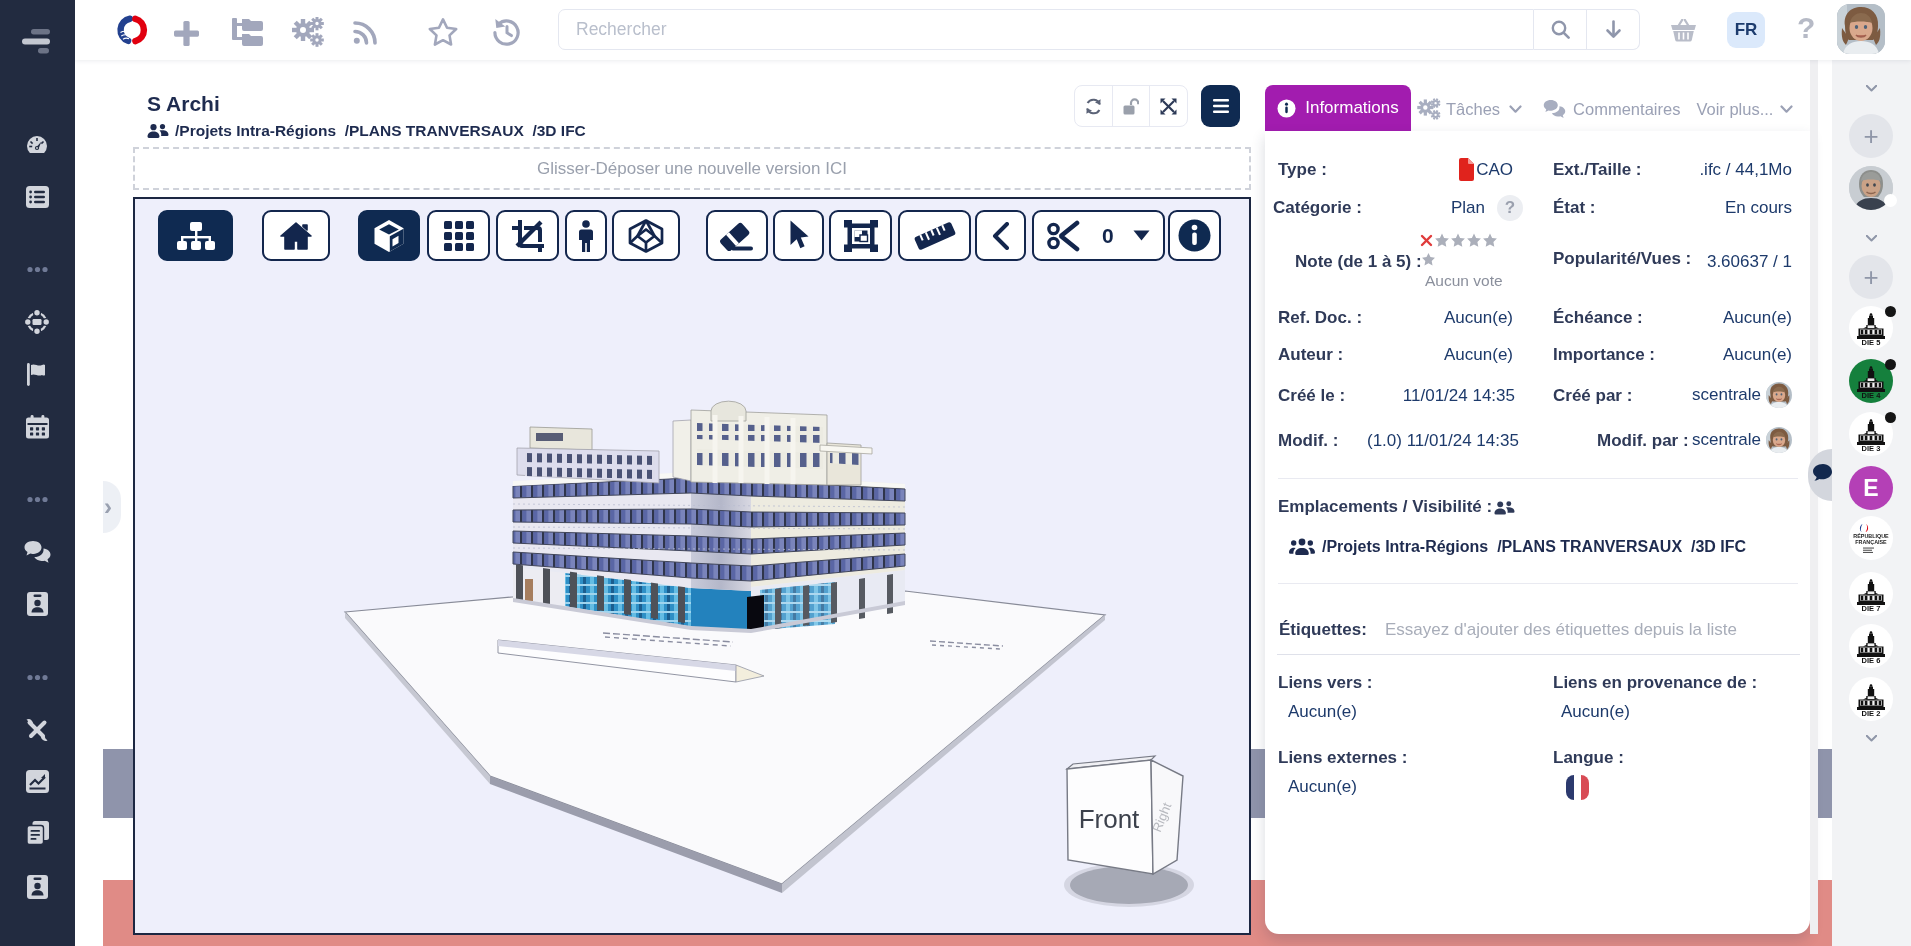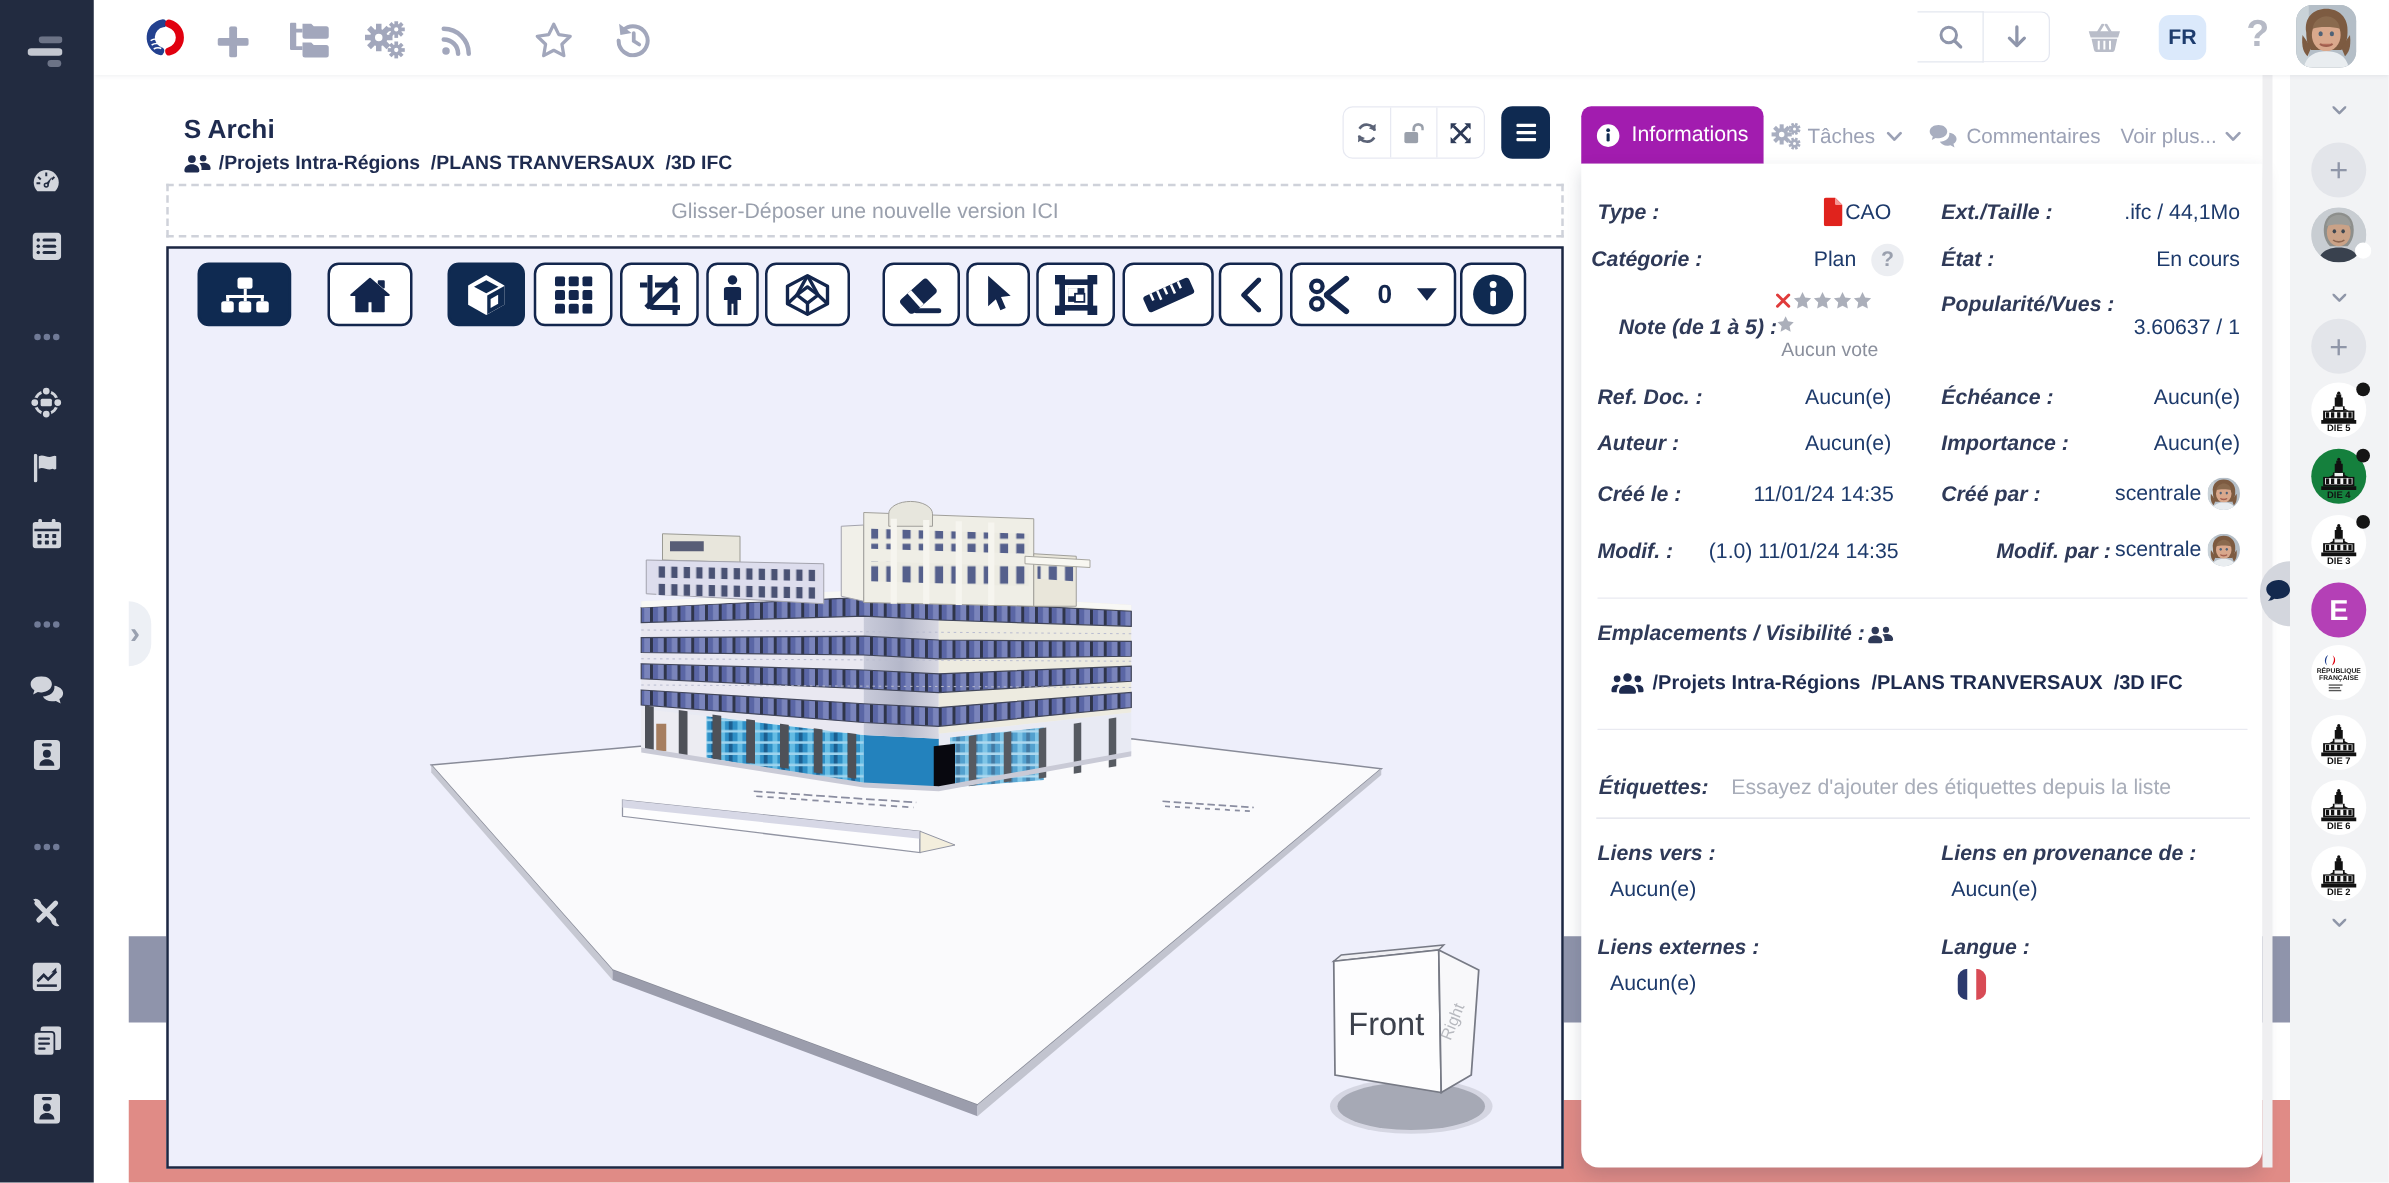--- a/index.html
+++ b/index.html
@@ -1,19 +1,19 @@
 <!DOCTYPE html>
 <html><head>
 <meta charset="utf-8">
 <style>
 * { margin:0; padding:0; box-sizing:border-box; }
 html,body { width:1911px; height:946px; overflow:hidden; font-family:"Liberation Sans",sans-serif; background:#fff; }
 .abs { position:absolute; }
 svg { display:block; }
-.plabel { position:absolute; font-size:17px; font-weight:bold; color:#2f3a58; white-space:nowrap;font-style:italic; }
+.plabel { position:absolute; font-size:17px; font-weight:bold; color:#2f3a58; white-space:nowrap; }
 .pval { font-size:17px; color:#1d3a6b; white-space:nowrap; }
 div.pval { position:absolute; }
 .pright { position:absolute; left:300px; width:227px; text-align:right; }
 .phr { position:absolute; left:13px; width:520px; border:none; border-top:1px solid #e9eaf1; }
 .miniavatar { display:inline-block; width:26px; height:26px; border-radius:50%; overflow:hidden; }
 .miniavatar svg { width:26px; height:27px; }
 .railcircle { left:17px; width:44px; height:44px; border-radius:50%; overflow:hidden; }
 .tb { position:absolute; top:11px; height:51px; background:#fff; border:2px solid #13264d; border-radius:9px; display:flex; align-items:center; justify-content:center; }
 .tba { background:#0f2a51; border-color:#0f2a51; }
 .railplus { position:absolute; left:0; top:0; width:44px; height:44px; display:flex; align-items:center; justify-content:center; font-size:26px; color:#8f96a8; font-weight:400; }
@@ -485,21 +485,21 @@
             <use href="#st" x="32"></use>
             <use href="#st" x="48"></use>
           </g>
         </svg>
     </div>
     <svg width="15" height="15" viewBox="0 0 16 15" style="margin-top:4px;margin-left:1px;">
         <path d="M8 0.5 l2.1 4.4 4.8 0.7 -3.5 3.4 0.9 4.8 -4.3-2.3 -4.3 2.3 0.9-4.8 -3.5-3.4 4.8-0.7 z" fill="#abafba"></path>
       </svg>
   </div>
   <div class="abs" style="left:160px;top:141px;font-size:15.5px;color:#8a8f9c;">Aucun vote</div>
-  <div class="plabel" style="left:288px;top:103px;">Popularité/Vues :</div>
+  <div class="plabel" style="left:288px;top:118px;">Popularité/Vues :</div>
   <div class="pval pright" style="top:121px;">3.60637 / 1</div>
 
   <div class="plabel" style="left:13px;top:177px;">Ref. Doc. :</div>
   <div class="abs pval" style="left:100px;top:177px;width:148px;text-align:right;">Aucun(e)</div>
   <div class="plabel" style="left:288px;top:177px;">Échéance :</div>
   <div class="pval pright" style="top:177px;">Aucun(e)</div>
 
   <div class="plabel" style="left:13px;top:214px;">Auteur :</div>
   <div class="abs pval" style="left:100px;top:214px;width:148px;text-align:right;">Aucun(e)</div>
   <div class="plabel" style="left:288px;top:214px;">Importance :</div>
@@ -809,20 +809,21 @@
   <svg class="abs" style="left:352px;top:17px;" width="32" height="30" viewBox="0 0 24 23">
       <path fill="none" stroke="#a2a7bc" stroke-width="2" stroke-linejoin="round" d="M12 1.8 l3.1 6.4 7 1 -5.1 4.9 1.2 7 -6.2-3.3 -6.2 3.3 1.2-7 -5.1-4.9 7-1 z"></path>
     </svg>
 
   <svg class="abs" style="left:417px;top:18px;" width="29" height="28" viewBox="0 0 28 28">
     <path d="M6.2 6 A 11.6 11.6 0 1 1 2.4 14.5" fill="none" stroke="#a2a7bc" stroke-width="3.2" stroke-linecap="round"></path>
     <path d="M2.8 1 l1 9 9-1.6 z" fill="#a2a7bc"></path>
     <path d="M14.5 8.5 v6.3 l4.4 2.8" fill="none" stroke="#a2a7bc" stroke-width="3" stroke-linecap="round"></path>
   </svg>
 
+  <div class="abs" style="left:483px;top:9px;width:976px;height:41px;border:1px solid #e4e7f0;border-radius:7px 0 0 7px;display:flex;align-items:center;padding-left:17px;font-size:17.5px;color:#b9bfcc;">Rechercher</div>
   <div class="abs" style="left:1459px;top:9px;width:53px;height:41px;border:1px solid #e4e7f0;border-left:none;display:flex;align-items:center;justify-content:center;">
     <svg width="19" height="19" viewBox="0 0 19 19">
         <circle cx="8" cy="8" r="6.2" fill="none" stroke="#8f96ab" stroke-width="2.4"></circle>
         <line x1="12.8" y1="12.8" x2="17.6" y2="17.6" stroke="#8f96ab" stroke-width="2.6" stroke-linecap="round"></line>
       </svg>
   </div>
   <div class="abs" style="left:1512px;top:9px;width:53px;height:41px;border:1px solid #e4e7f0;border-left:none;border-radius:0 7px 7px 0;display:flex;align-items:center;justify-content:center;">
     <svg width="17" height="19" viewBox="0 0 17 19">
         <g stroke="#8f96ab" stroke-width="2.6" stroke-linecap="round" fill="none">
           <line x1="8.5" y1="1.5" x2="8.5" y2="16"></line>

